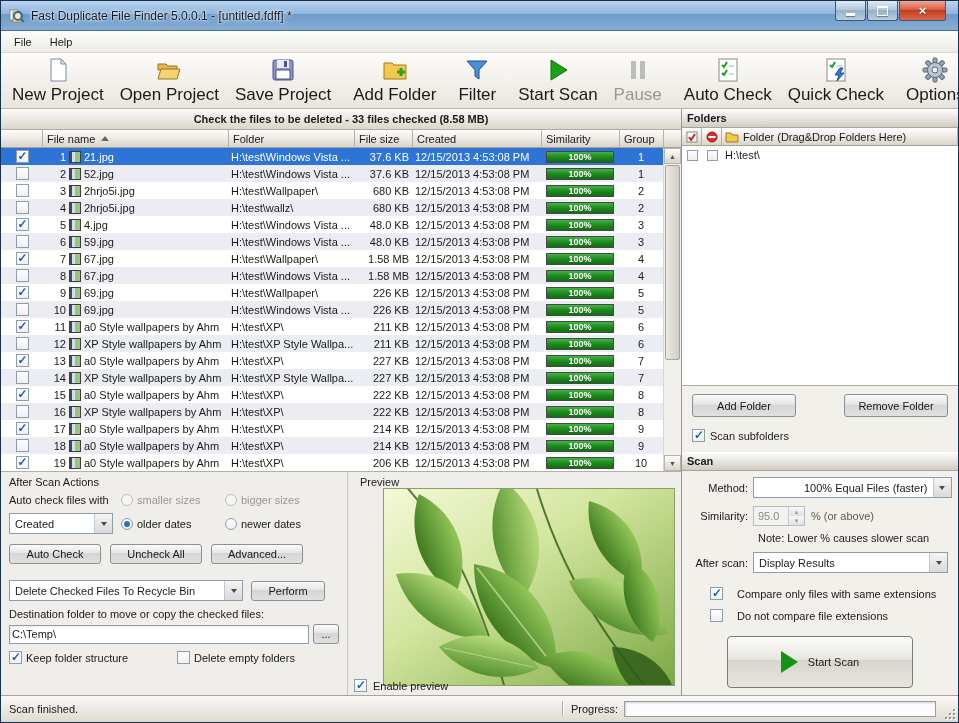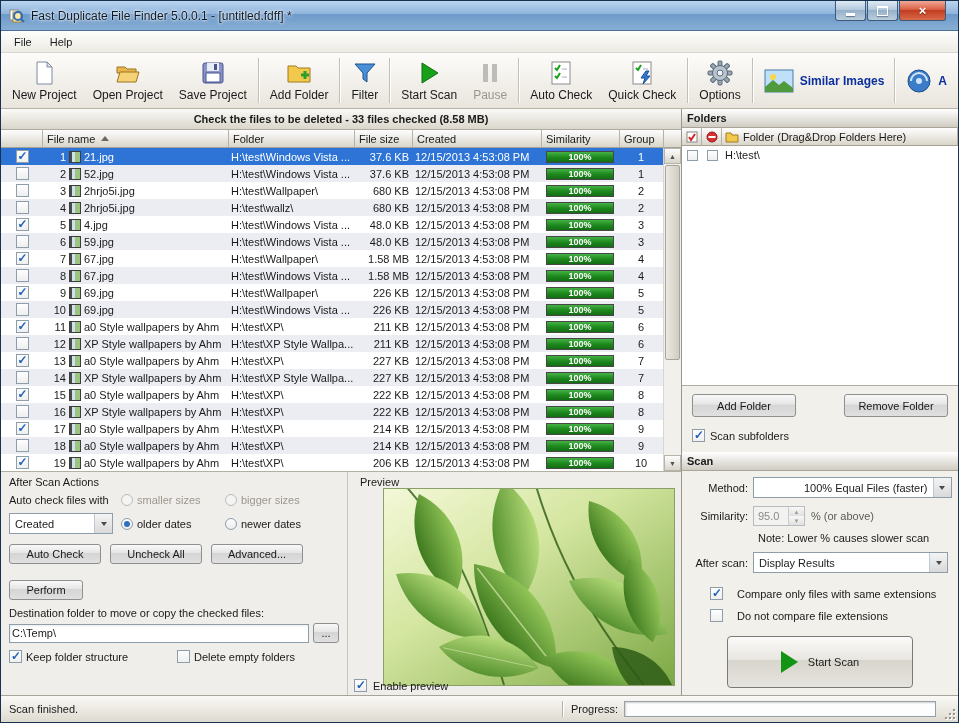--- a/index.html
+++ b/index.html
@@ -17,21 +17,21 @@
   .maxgl{width:9px;height:7px;border:1px solid #fff;border-top:2px solid #fff;box-shadow:0 1px 1px rgba(0,0,0,.3);}
   .xgl{color:#fff;font-size:13px;font-weight:bold;text-shadow:0 1px 1px rgba(0,0,0,.4);line-height:1;}
 
   
   .menubar{flex:0 0 21px;background:linear-gradient(#fdfdfb,#ecebe5);border-bottom:1px solid #d9d6ce;display:flex;align-items:center;padding-left:4px;}
   .mitem{padding:2px 9px;}
 
   
   .toolbar{flex:0 0 53px;background:linear-gradient(#fdfcfa,#e9e5dd);border-bottom:1px solid #b7b3a9;display:flex;align-items:stretch;padding:1px 3px;overflow:hidden;}
   .tb{display:flex;flex-direction:column;align-items:center;justify-content:center;gap:2px;padding:2px 8px;white-space:nowrap;}
-  .tb .lbl{font-size:12px;}
+  .tb .lbl{font-size:17px;}
   .tb.dis .lbl{color:#9b978e;text-align:right;}
   .tb.hz{flex-direction:row;gap:6px;}
   .tb.hz .lbl{font-weight:bold;color:#0b2f9e;font-size:12px;}
   .sep{width:1px;background:#c3bfb5;box-shadow:1px 0 0 #fff;margin:4px 3px;}
   .pushright{margin-left:auto;}
 
   
   .main{flex:1;display:flex;min-height:0;}
   .leftcol{flex:0 0 680px;display:flex;flex-direction:column;border-right:1px solid #9a968c;background:#f0eeea;min-width:0;}
   .rightcol{flex:1;display:flex;flex-direction:column;background:#f2f0eb;min-width:0;}
@@ -666,20 +666,26 @@
                 <span class="radio"></span>
                 <span>newer dates</span>
               </span>
           </div>
           <div class="frow" style="gap:9px;margin-top:10px;">
             <span class="btn" style="width:92px;">Auto Check</span>
             <span class="btn" style="width:92px;">Uncheck All</span>
             <span class="btn" style="width:92px;">Advanced...</span>
           </div>
           <div class="frow" style="margin-top:16px;gap:8px;">
+            <span class="dd" style="width:234px;">
+                <span class="ddtxt">Delete Checked Files To Recycle Bin</span>
+                <span class="ddarr">
+                  <i></i>
+                </span>
+              </span>
             <span class="btn" style="width:74px;">Perform</span>
           </div>
           <div class="frow" style="margin-bottom:4px;">
             <span>Destination folder to move or copy the checked files:</span>
           </div>
           <div class="frow" style="gap:4px;">
             <span class="txtin" style="flex:1;">C:\Temp\</span>
             <span class="btn" style="width:26px;padding:3px 2px;">...</span>
           </div>
           <div class="frow" style="margin-top:5px;">

